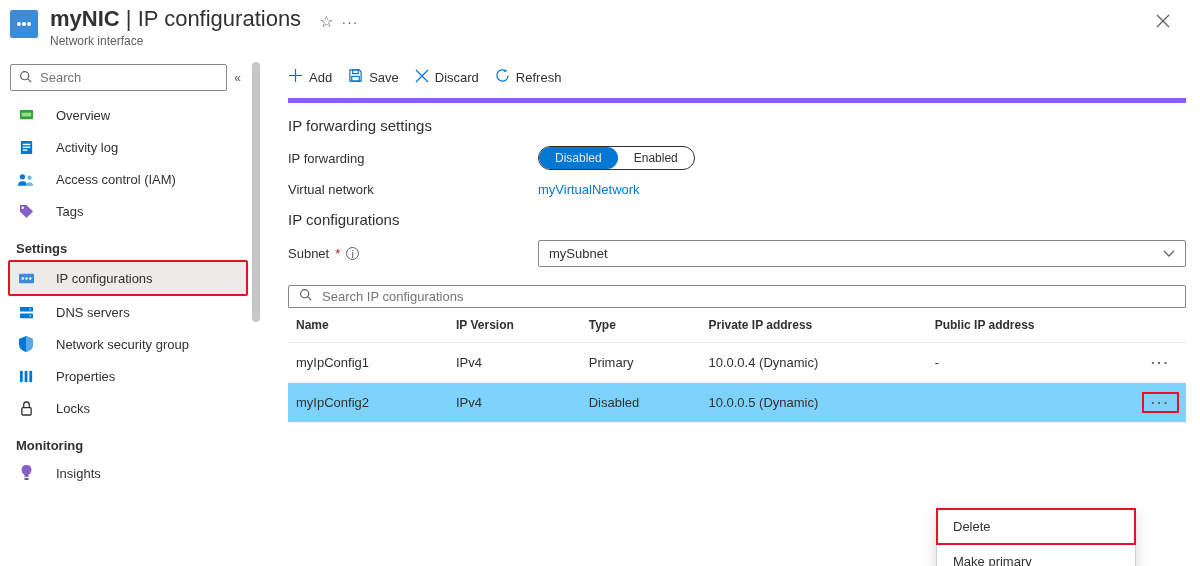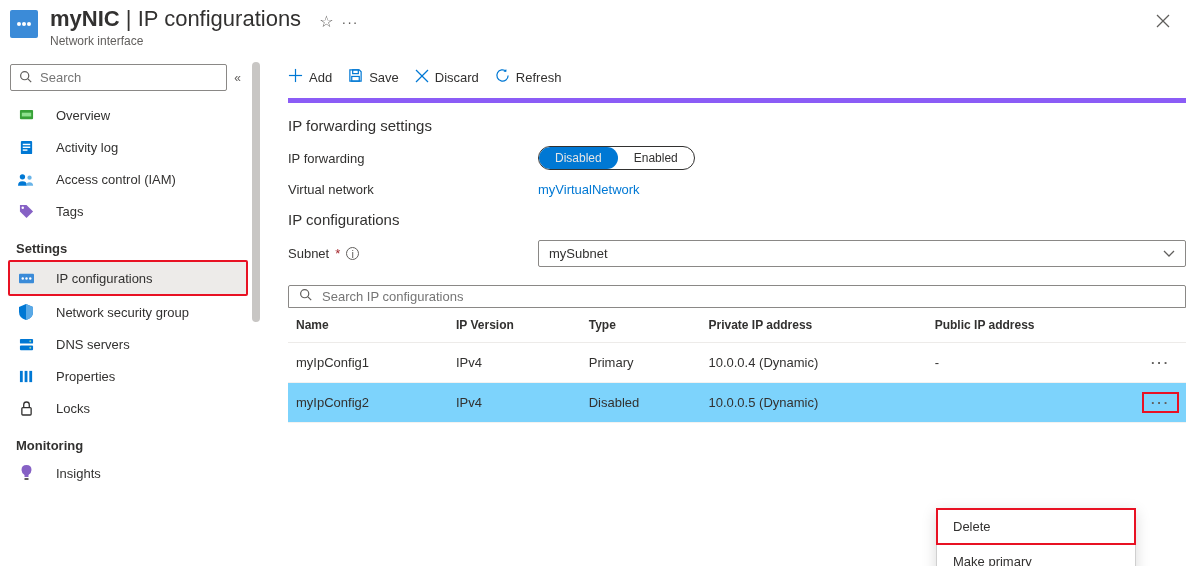--- a/index.html
+++ b/index.html
@@ -145,37 +145,37 @@
             <rect width="16" height="10" fill="#3b8bd8" rx="1"></rect>
             <circle cx="4" cy="5" r="1.3" fill="#fff"></circle>
             <circle cx="8" cy="5" r="1.3" fill="#fff"></circle>
             <circle cx="12" cy="5" r="1.3" fill="#fff"></circle>
           </svg>
         </span>
       <span>IP configurations</span>
     </div>
     <div class="nav-item">
       <span class="ic">
-          <svg width="14" height="16" viewBox="0 0 14 16">
-            <path d="M7 0 L14 3 V8 Q14 14 7 16 Q0 14 0 8 V3 Z" fill="#0078d4"></path>
-            <path d="M7 0 L14 3 V8 Q14 14 7 16 V0 Z" fill="#5aa9e6"></path>
-          </svg>
-        </span>
-      <span>Network security group</span>
-    </div>
-    <div class="nav-item">
-      <span class="ic">
           <svg width="15" height="15" viewBox="0 0 16 16">
             <rect x="1" y="2" width="14" height="5" fill="#0078d4" rx="1"></rect>
             <rect x="1" y="9" width="14" height="5" fill="#0078d4" rx="1"></rect>
             <circle cx="12" cy="4.5" r="1" fill="#9fd7a0"></circle>
             <circle cx="12" cy="11.5" r="1" fill="#9fd7a0"></circle>
           </svg>
         </span>
       <span>DNS servers</span>
+    </div>
+    <div class="nav-item">
+      <span class="ic">
+          <svg width="14" height="16" viewBox="0 0 14 16">
+            <path d="M7 0 L14 3 V8 Q14 14 7 16 Q0 14 0 8 V3 Z" fill="#0078d4"></path>
+            <path d="M7 0 L14 3 V8 Q14 14 7 16 V0 Z" fill="#5aa9e6"></path>
+          </svg>
+        </span>
+      <span>Network security group</span>
     </div>
     <div class="nav-item">
       <span class="ic">
           <svg width="15" height="15" viewBox="0 0 16 16" fill="#0078d4">
             <rect x="1" y="2" width="3" height="12"></rect>
             <rect x="6" y="2" width="3" height="12"></rect>
             <rect x="11" y="2" width="3" height="12"></rect>
           </svg>
         </span>
       <span>Properties</span>

